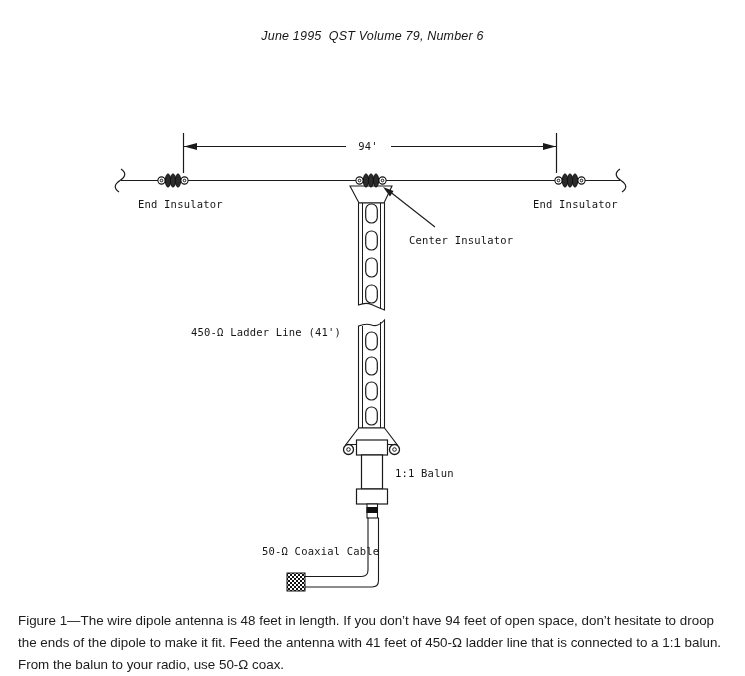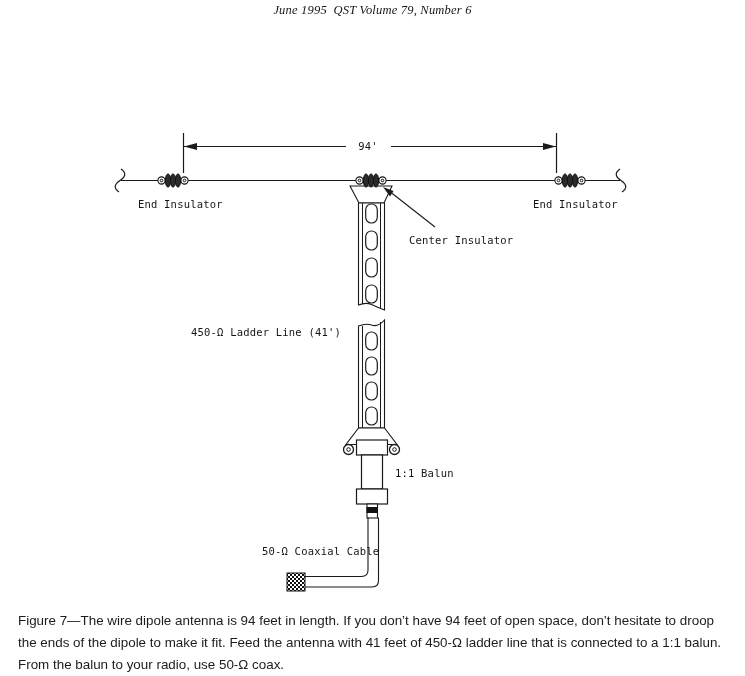--- a/index.html
+++ b/index.html
@@ -5,28 +5,27 @@
   html,body{margin:0;padding:0;background:#fff;}
   .page{
     position:relative;
     width:745px;height:676px;
     background:#fff;
     font-family:"Liberation Sans", sans-serif;
     color:#1a1a1a;
     overflow:hidden;
   }
   .header{
-    position:absolute;top:3px;left:0;width:745px;
+    position:absolute;top:29px;left:0;width:745px;
     text-align:center;
     font-style:italic;
     font-size:12.5px;
     letter-spacing:.2px;
     white-space:pre;
     color:#161616;
-    font-family:Liberation Serif, serif;
   }
   .diagram-svg{position:absolute;top:0;left:0;}
   .dlabel{
     font-family:"DejaVu Sans Mono", monospace;
     font-size:10.5px;
     fill:#151515;
     letter-spacing:.2px;
   }
   .caption{
     position:absolute;left:18px;top:610px;width:714px;
@@ -144,15 +143,15 @@
     <text class="dlabel" x="395" y="477">1:1 Balun</text>
 
     <g>
       <path class="ink" d="M368,517.5 L368,570 Q368,576.5 361.5,576.5 L305,576.5" stroke-width="1.1"></path>
       <path class="ink" d="M378.5,517.5 L378.5,580.5 Q378.5,587 372,587 L305,587" stroke-width="1.1"></path>
       <rect x="287" y="573" width="18" height="18" fill="url(#hatch)" stroke="#111" stroke-width="1"></rect>
     </g>
     <text class="dlabel" x="262" y="555">50-Ω Coaxial Cable</text>
   </svg>
 
-  <div class="caption">Figure 7—The wire dipole antenna is 94 feet in length. If you don’t have 94 feet of open space, don’t hesitate to droop the ends of the dipole to make it fit. Feed the antenna with 41 feet of 450-Ω ladder line that is connected to a 1:1 balun. From the balun to your radio, use 50-Ω coax.</div>
+  <div class="caption">Figure 1—The wire dipole antenna is 48 feet in length. If you don’t have 94 feet of open space, don’t hesitate to droop the ends of the dipole to make it fit. Feed the antenna with 41 feet of 450-Ω ladder line that is connected to a 1:1 balun. From the balun to your radio, use 50-Ω coax.</div>
 
 </div>
 
 </body></html>

